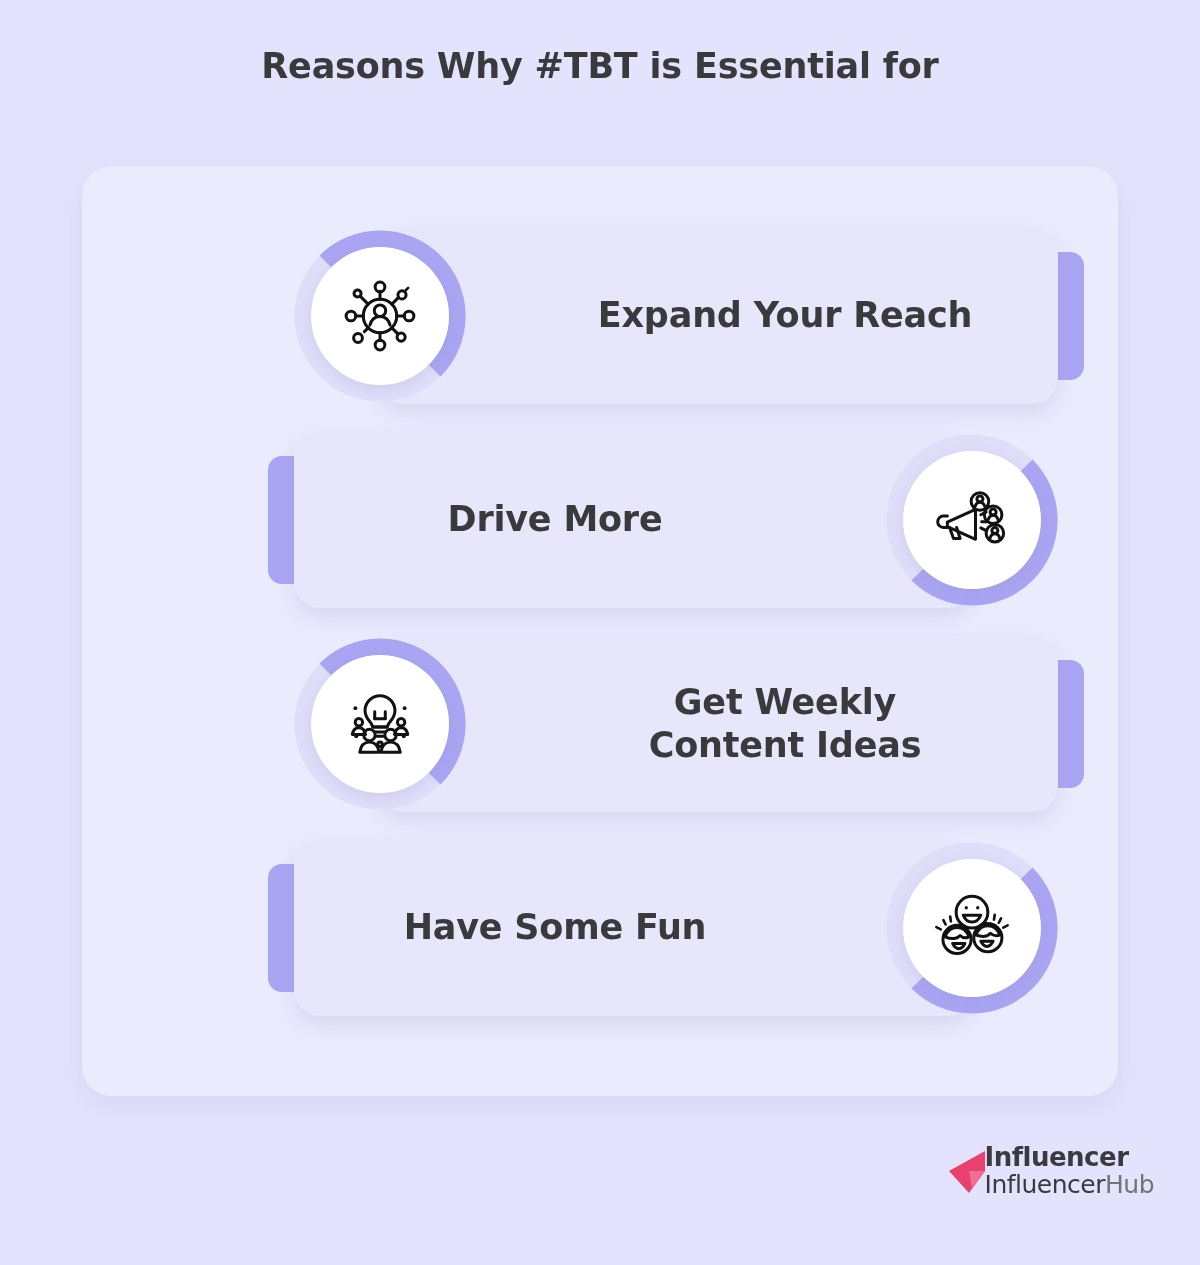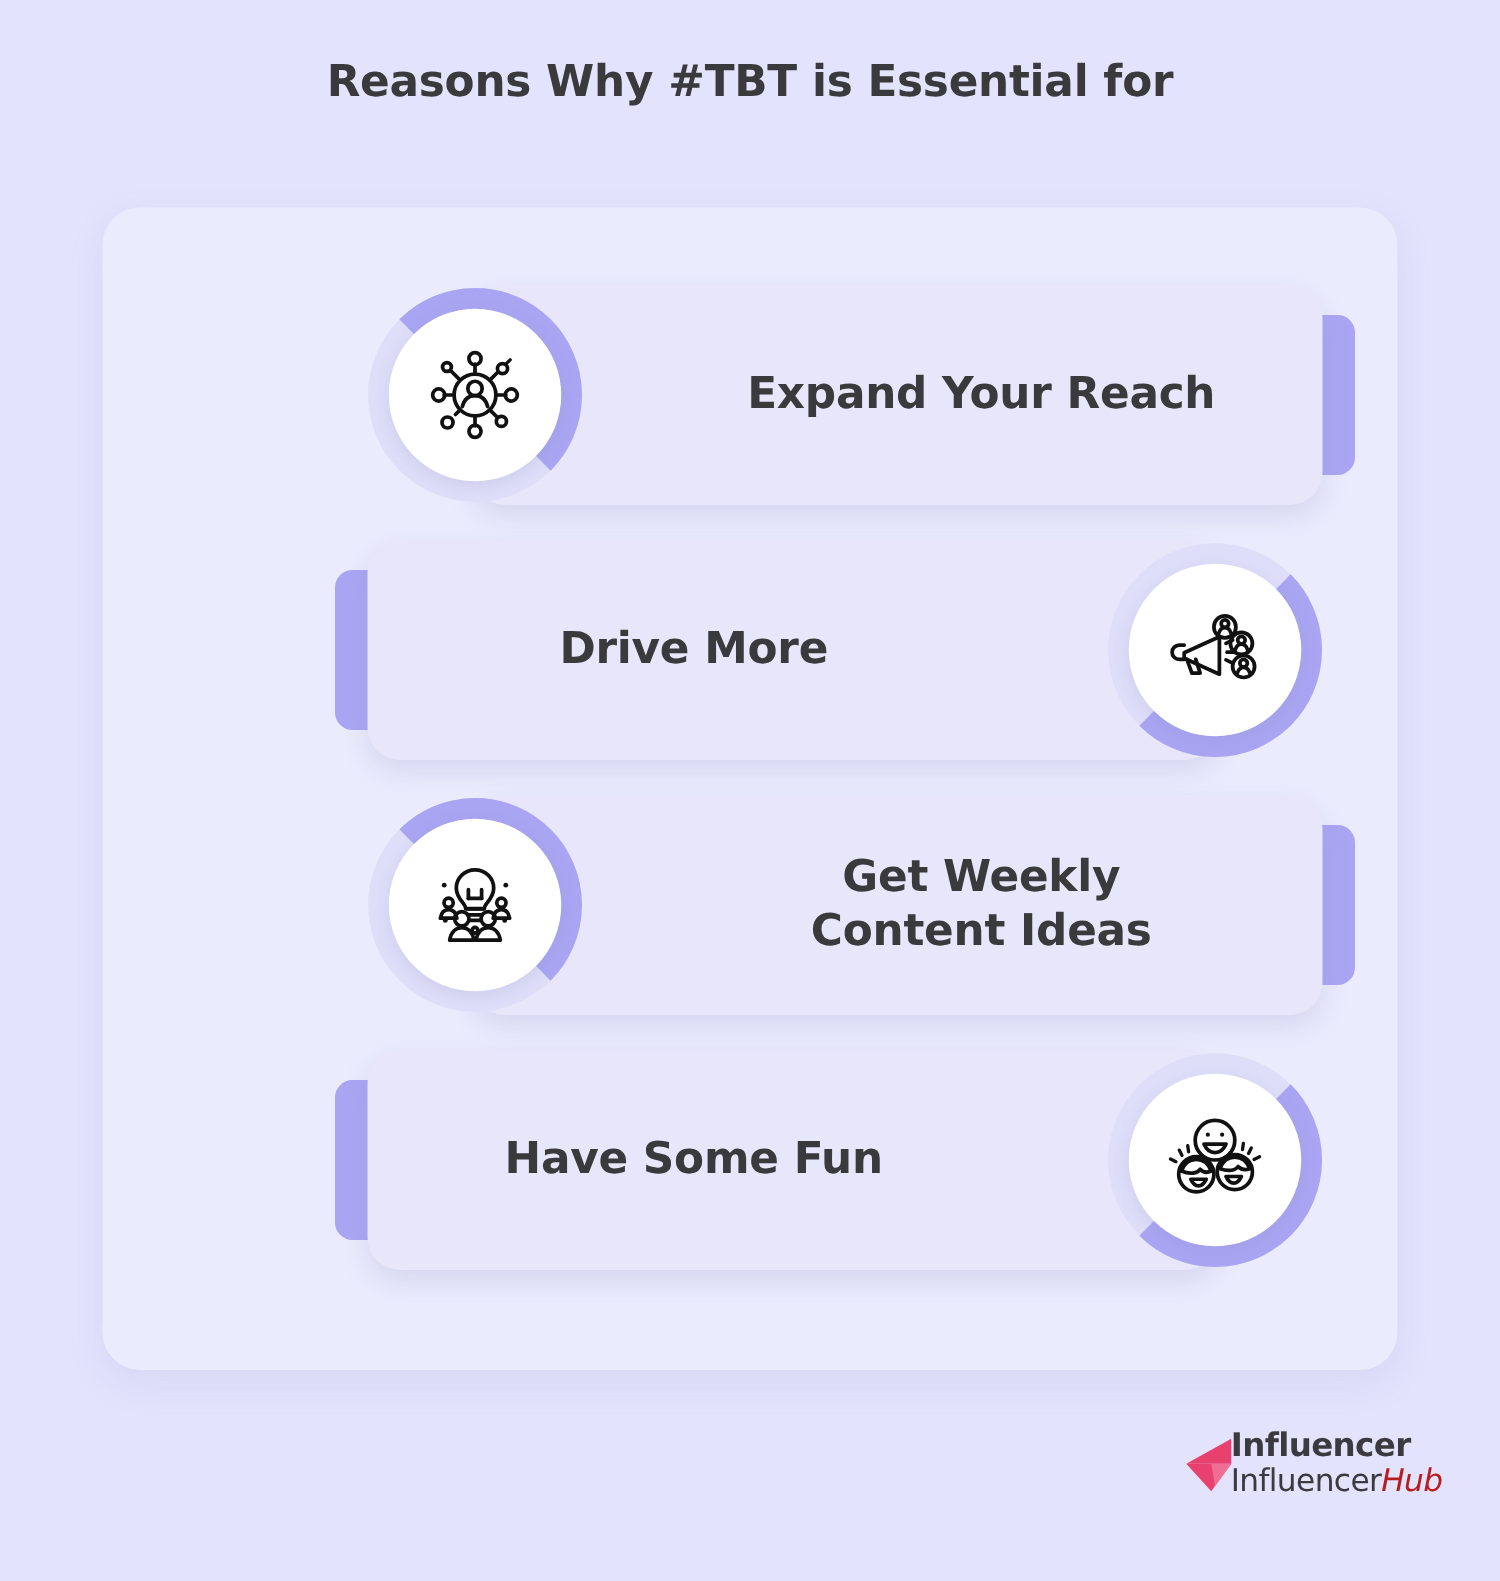--- a/index.html
+++ b/index.html
@@ -145,21 +145,21 @@
     color: #3b3b3f;
     letter-spacing: -0.5px;
   }
   .logo-line2 {
     font-size: 25px;
     font-weight: normal;
     color: #3b3b3f;
     letter-spacing: -0.5px;
     margin-top: 2px;
   }
-  .logo-line2 .hub { color: #b91c1c; font-style: italic; }
+  .logo-line2 .hub { color: #737373; }
 </style>
 </head>
 <body>
 
 <div class="title">
   <span class="tline">Reasons Why #TBT is Essential for</span>
 </div>
 
 <div class="panel">
 

